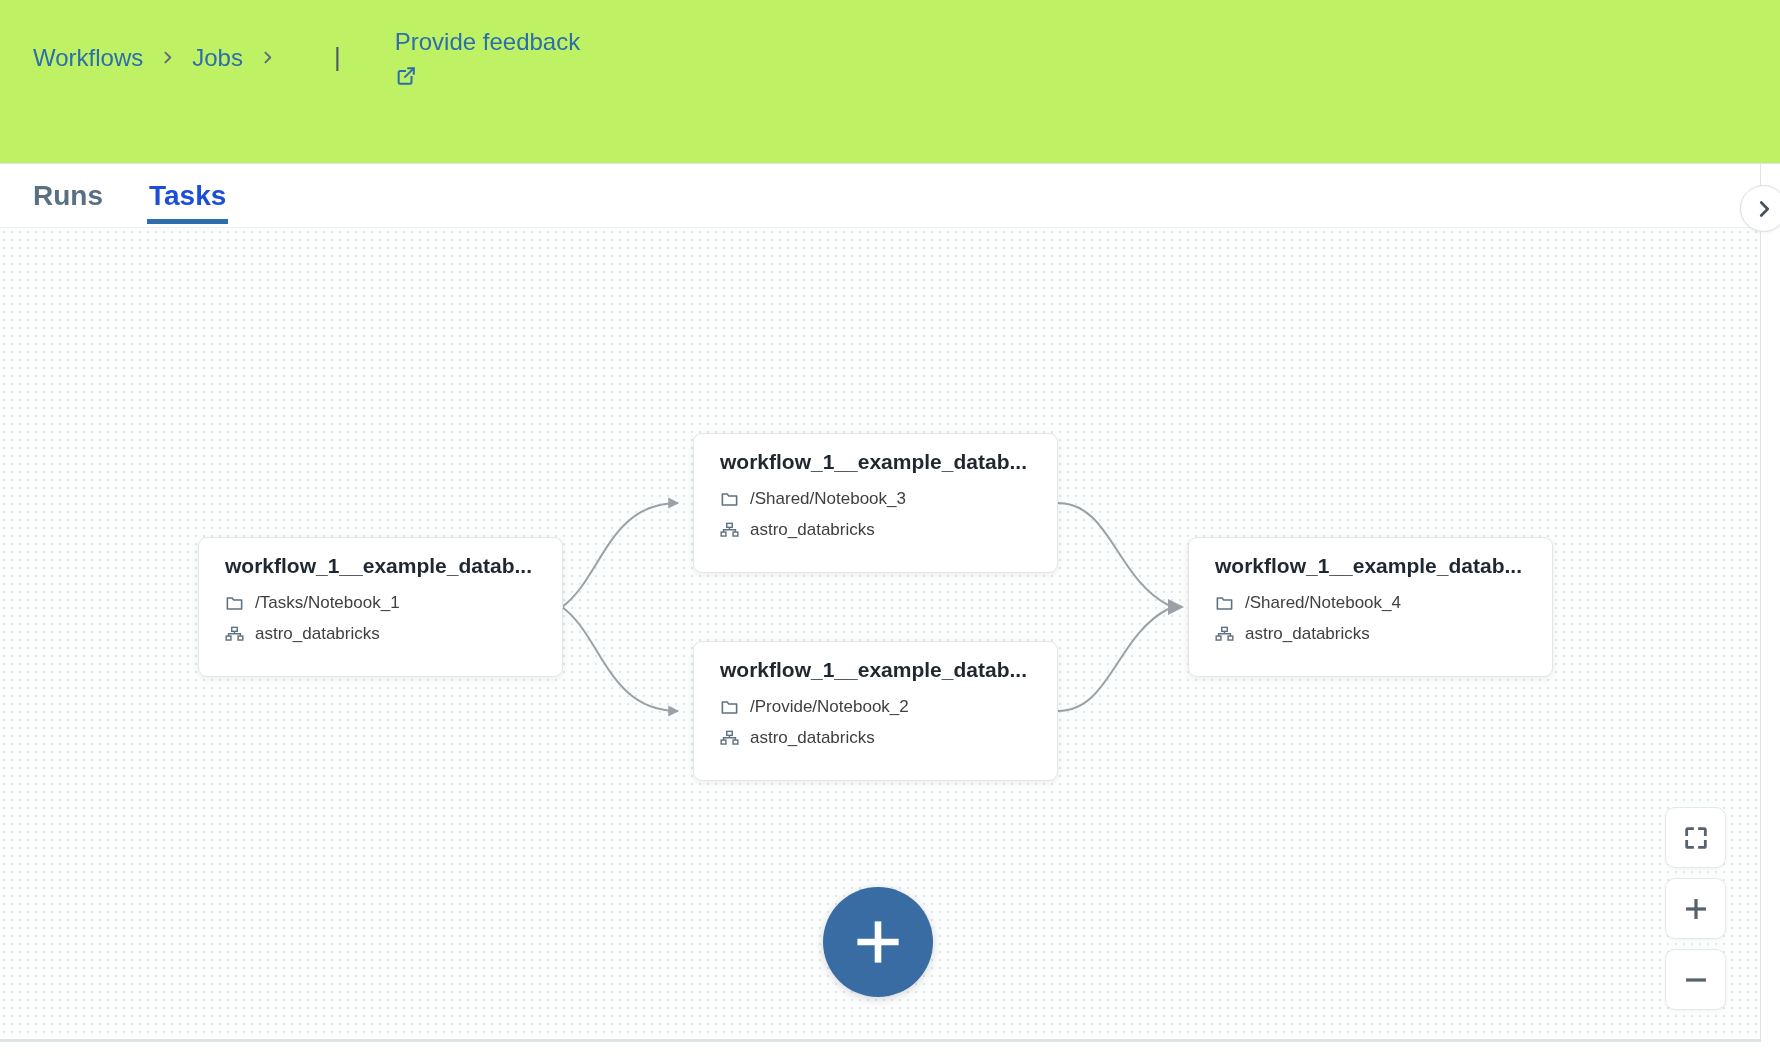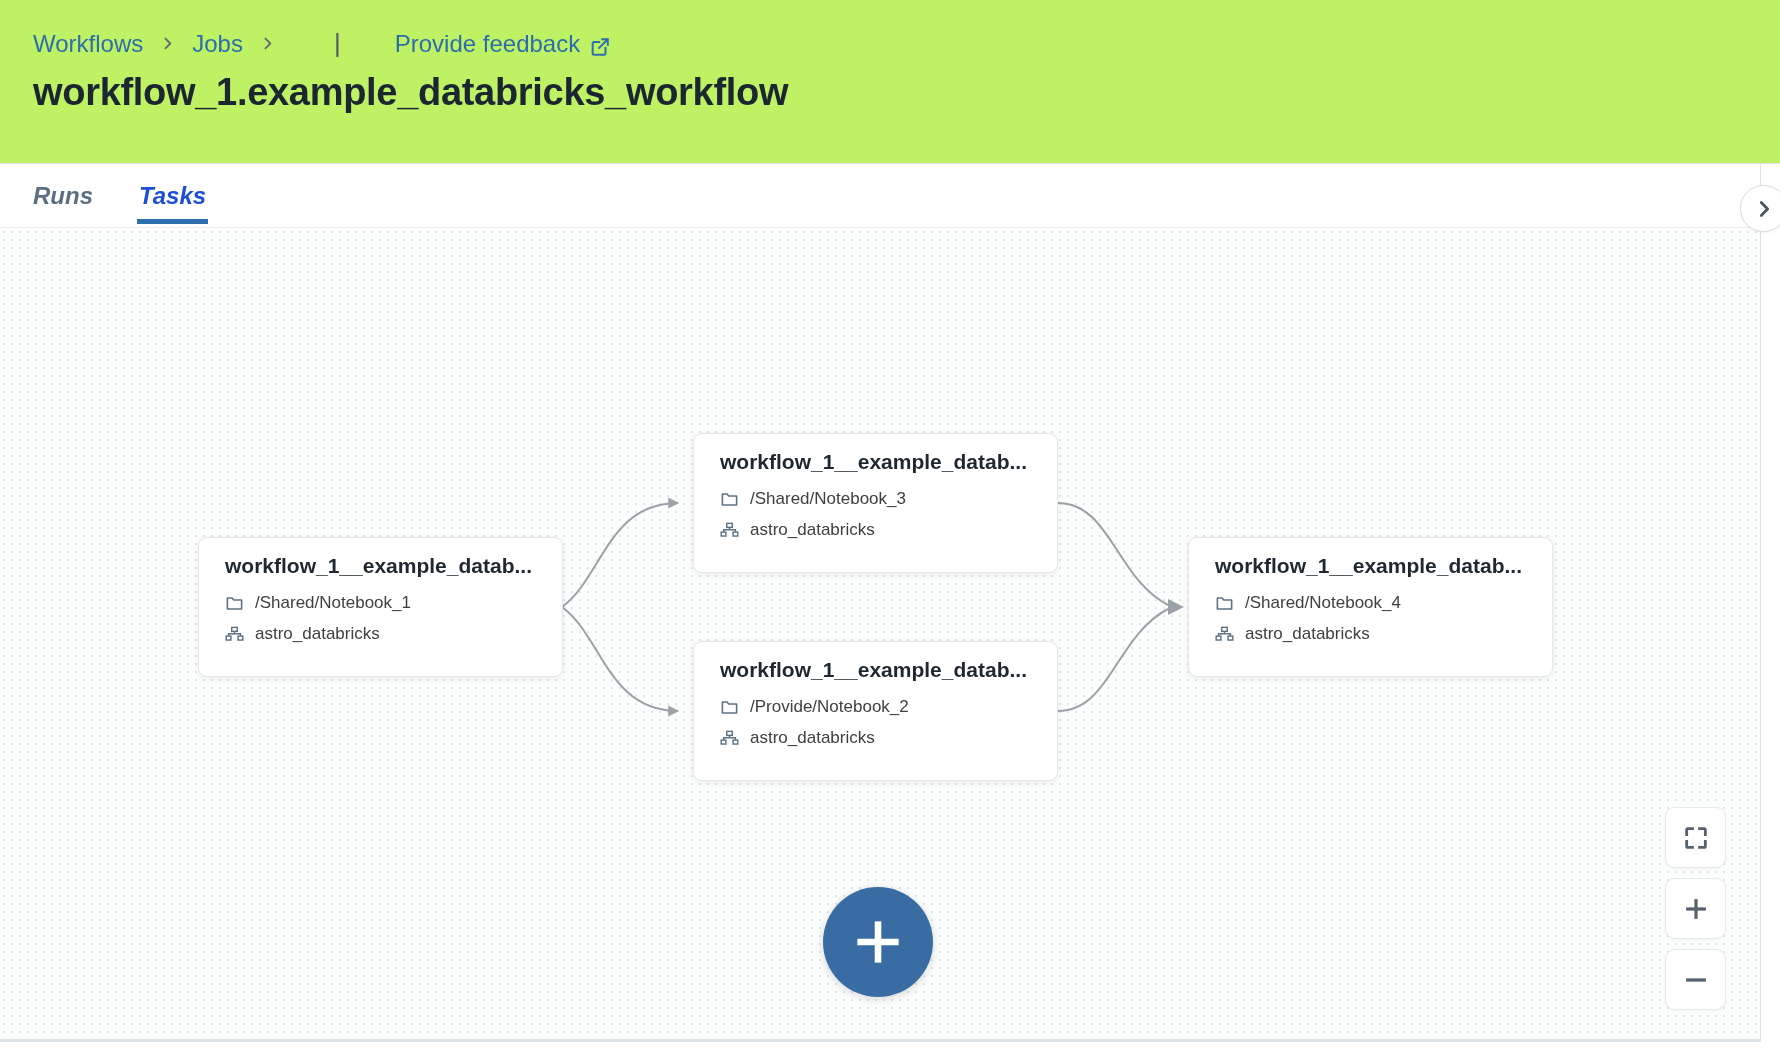--- a/index.html
+++ b/index.html
@@ -10,31 +10,31 @@
     overflow: hidden;
     position: relative;
   }
 
   
   .header { padding: 28px 0 0 33px; background: #bef264; height: 163px; }
   .breadcrumb { display: flex; align-items: center; font-size: 24px; }
   .crumb-link { color: #2d6ead; text-decoration: none; cursor: pointer; }
   .crumb-sep { color: #5f6b76; margin: 0 16px; display: inline-flex; align-items: center; }
   .crumb-pipe { color: #4e5a66; font-size: 26px; font-weight: 300; margin: 0 2px 0 42px; }
-  .feedback-link { color: #2d6ead; text-decoration: none; display: inline-flex; align-items: flex-end; gap: 9px; margin-left: 52px; cursor: pointer; }
+  .feedback-link { color: #2d6ead; text-decoration: none; display: inline-flex; align-items: flex-start; gap: 9px; margin-left: 52px; cursor: pointer; flex-direction: column; }
   .page-title { margin-top: 12px; font-size: 38px; font-weight: 700; color: #1c2630; letter-spacing: -0.3px; }
 
   
   .header-divider { position: absolute; left: 0; top: 163px; width: 1780px; height: 1px; background: #dfe3e6; }
   .tabbar {
     position: absolute; left: 0; top: 164px; width: 1761px; height: 63px;
     display: flex; align-items: center; gap: 46px; padding-left: 33px;
     background: #fff; border-right: 1px solid #dfe3e6;
   }
-  .tab { position: relative; height: 100%; display: flex; align-items: center; font-size: 24px; cursor: pointer; font-style: italic; }
+  .tab { position: relative; height: 100%; display: flex; align-items: center; font-size: 28px; cursor: pointer; }
   .tab.inactive { color: #5a7082; font-weight: 600; }
   .tab.active { color: #1d4ed8; font-weight: 700; }
   .tab.active::after {
     content: ""; position: absolute; left: -2px; right: -2px; bottom: 3px;
     height: 5px; background: #2d6ead;
   }
 
   
   .canvas {
     position: absolute; left: 0; top: 227px; width: 1761px; height: 815px;
@@ -115,21 +115,20 @@
       <span>Provide feedback</span>
       <span style="display:inline-flex;">
         <svg width="22" height="22" viewBox="0 0 24 24" fill="none" stroke="#2d6ead" stroke-width="2.2" stroke-linecap="square" stroke-linejoin="miter">
           <path d="M18 13v6a1.5 1.5 0 0 1-1.5 1.5h-11A1.5 1.5 0 0 1 4 19V8a1.5 1.5 0 0 1 1.5-1.5H11"></path>
           <polyline points="14.5 3.5 20.5 3.5 20.5 9.5"></polyline>
           <line x1="11" y1="13" x2="20" y2="4"></line>
         </svg>
       </span>
     </a>
   </div>
-  <div class="page-title">workflow_1.example_databricks_workflow</div>
 </div>
 
 <div class="header-divider"></div>
 
 <div class="tabbar">
   <div class="tab inactive">Runs</div>
   <div class="tab active">Tasks</div>
 </div>
 
 <div class="canvas">
@@ -148,21 +147,21 @@
   </svg>
 
   <div class="task-node node-left">
     <div class="task-title">workflow_1__example_datab...</div>
     <div class="task-row">
       <span style="display:inline-flex;">
         <svg width="19" height="19" viewBox="0 0 24 24" fill="none" stroke="currentColor" stroke-width="2" stroke-linejoin="round">
             <path d="M3 5h6l2 2.5h10V19H3z"></path>
           </svg>
       </span>
-      <span>/Shared/Notebook_1</span>
+      <span>/Tasks/Notebook_1</span>
     </div>
     <div class="task-row">
       <span style="display:inline-flex;">
         <svg width="19" height="19" viewBox="0 0 24 24" fill="none" stroke="currentColor" stroke-width="1.8">
             <rect x="8.5" y="3" width="7" height="5"></rect>
             <path d="M12 8v3M4.5 14v-3h15v3"></path>
             <rect x="1.5" y="14" width="6" height="5"></rect>
             <rect x="16.5" y="14" width="6" height="5"></rect>
           </svg>
       </span>

